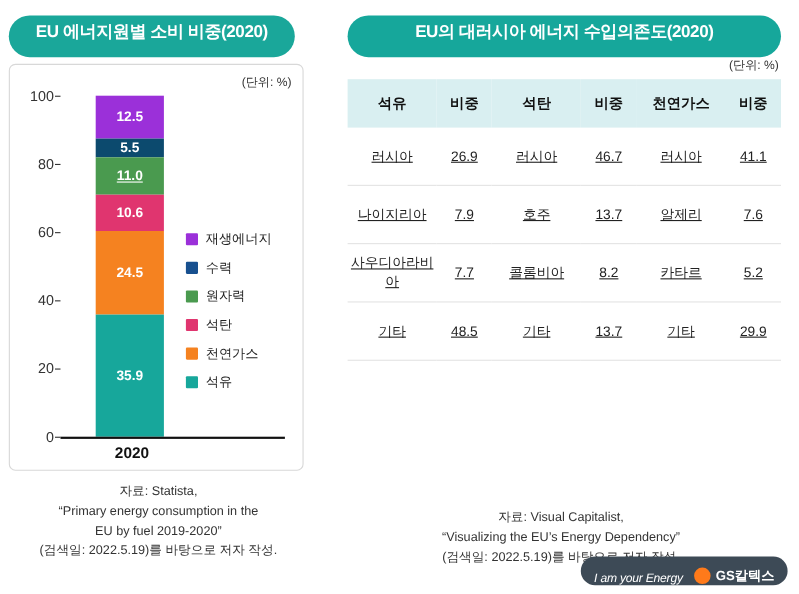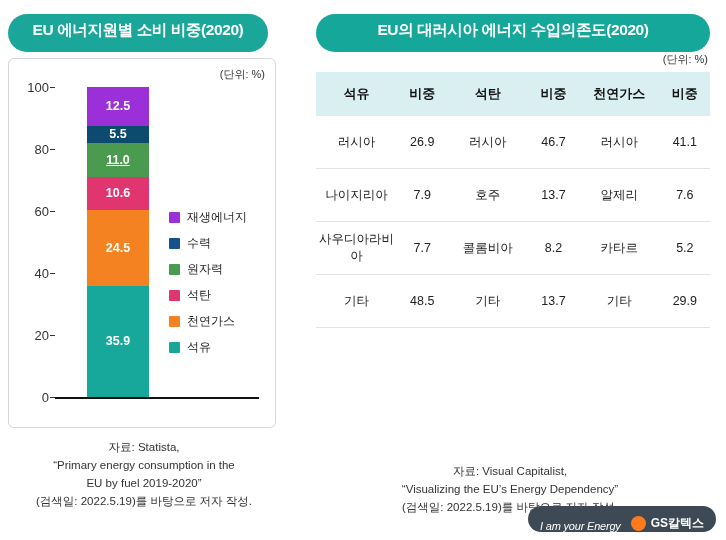--- a/index.html
+++ b/index.html
@@ -98,20 +98,21 @@
     height:42px;
     border:none;
     font-size:13px;
   }
   td{
     height:50px;
     text-align:center;
     color:#222;
     border-bottom:1px solid #e3e3e3;
     font-size:12.5px;
+    text-decoration:underline;
   }
   tr.first-row td{border-top:none;}
   .col-name{width:92px;}
   .col-val{width:53px;}
 
   
   .caption{
     position:absolute;
     text-align:center;
     font-size:11.5px;
@@ -163,20 +164,21 @@
         <div class="bar">
           <div class="seg" style="height: 38.75px; background: rgb(155, 48, 217);">12.5</div>
           <div class="seg" style="height: 17.05px; background: #0c4a6e;">5.5</div>
           <div class="seg" style="height: 34.1px; background: rgb(74, 154, 79); text-decoration: underline;">11.0</div>
           <div class="seg" style="height: 32.86px; background: rgb(224, 53, 111);">10.6</div>
           <div class="seg" style="height: 75.95px; background: rgb(245, 130, 32);">24.5</div>
           <div class="seg" style="height: 111.29px; background: rgb(23, 167, 155);">35.9</div>
         </div>
       </div>
     <div class="axis-line"></div>
+    <div class="xlabel">2020</div>
     <div class="legend" id="legend">
         <div class="legend-row">
           <span class="swatch" style="background: rgb(155, 48, 217);"></span>
           <span class="legend-label">재생에너지</span>
         </div>
         <div class="legend-row">
           <span class="swatch" style="background: rgb(23, 80, 143);"></span>
           <span class="legend-label">수력</span>
         </div>
         <div class="legend-row">

